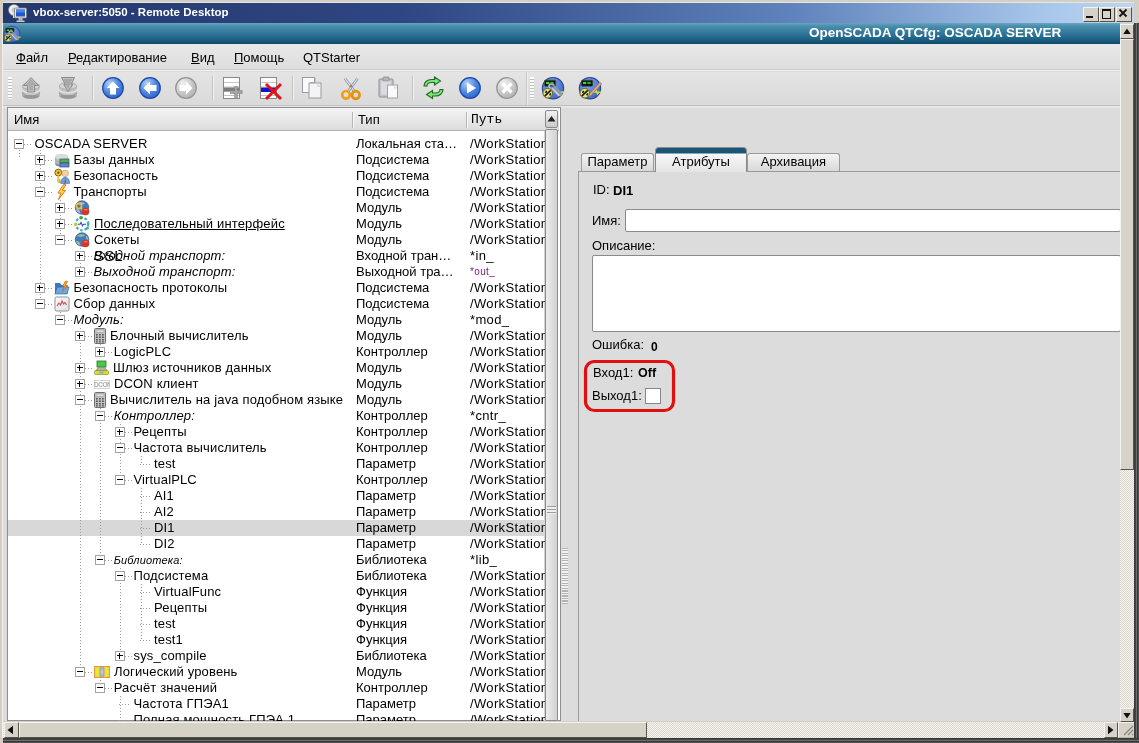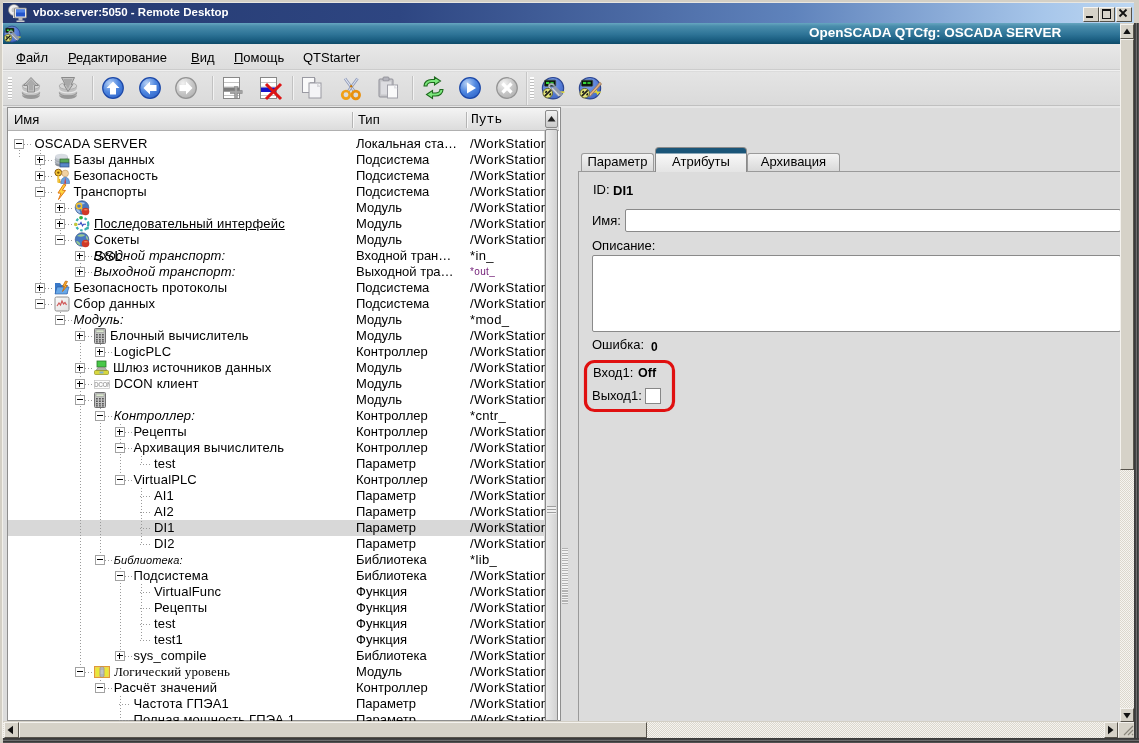--- a/index.html
+++ b/index.html
@@ -460,39 +460,40 @@
         <rect x="5" y="8.5" width="1.8" height="1.5"></rect>
         <rect x="8" y="8.5" width="1.8" height="1.5"></rect>
 <rect x="2" y="11" width="1.8" height="1.5"></rect>
         <rect x="5" y="11" width="1.8" height="1.5"></rect>
         <rect x="8" y="11" width="1.8" height="1.5"></rect>
 <rect x="2" y="13.2" width="1.8" height="1.3"></rect>
         <rect x="5" y="13.2" width="1.8" height="1.3"></rect>
         <rect x="8" y="13.2" width="1.8" height="1.3"></rect>
       </g>
     </svg>
+<div class="a" style="left:110px;top:392px;font-size:13px;line-height:16px;color:#000;letter-spacing:.15px;">Вычислитель на java подобном языке</div>
 <div class="a" style="left:356px;top:392px;font-size:13px;line-height:16px;color:#000;">Модуль</div>
 <div class="a" style="left:470px;top:392px;font-size:13px;line-height:16px;color:#000;letter-spacing:.35px;">/WorkStation</div>
 <div class="a" style="left:95.2px;top:411px;width:10px;height:10px;background:#fff;border:1px solid #a2a2a2;box-sizing:border-box;"></div>
 <div class="a" style="left:97.2px;top:415px;width:6px;height:1px;background:#000;height:1.2px;"></div>
 <div class="a doth" style="left:105.2px;top:416px;width:7px"></div>
 <div class="a" style="left:113.7px;top:408px;font-size:13px;line-height:16px;color:#000;font-style:italic;letter-spacing:.15px;">Контроллер:</div>
 <div class="a" style="left:356px;top:408px;font-size:13px;line-height:16px;color:#000;">Контроллер</div>
 <div class="a" style="left:470px;top:408px;font-size:13px;line-height:16px;color:#000;letter-spacing:.35px;">*cntr_</div>
 <div class="a" style="left:115px;top:427px;width:10px;height:10px;background:#fff;border:1px solid #a2a2a2;box-sizing:border-box;"></div>
 <div class="a" style="left:117px;top:431px;width:6px;height:1px;background:#000;height:1.2px;"></div>
 <div class="a" style="left:119px;top:429px;width:1px;height:6px;background:#000;width:1.2px;"></div>
 <div class="a doth" style="left:125px;top:432px;width:7px"></div>
 <div class="a" style="left:133.5px;top:424px;font-size:13px;line-height:16px;color:#000;letter-spacing:.15px;">Рецепты</div>
 <div class="a" style="left:356px;top:424px;font-size:13px;line-height:16px;color:#000;">Контроллер</div>
 <div class="a" style="left:470px;top:424px;font-size:13px;line-height:16px;color:#000;letter-spacing:.35px;">/WorkStation</div>
 <div class="a" style="left:115px;top:443px;width:10px;height:10px;background:#fff;border:1px solid #a2a2a2;box-sizing:border-box;"></div>
 <div class="a" style="left:117px;top:447px;width:6px;height:1px;background:#000;height:1.2px;"></div>
 <div class="a doth" style="left:125px;top:448px;width:7px"></div>
-<div class="a" style="left:133.5px;top:440px;font-size:13px;line-height:16px;color:#000;letter-spacing:.15px;">Архивация вычислитель</div>
+<div class="a" style="left:133.5px;top:440px;font-size:13px;line-height:16px;color:#000;letter-spacing:.15px;">Частота вычислитель</div>
 <div class="a" style="left:356px;top:440px;font-size:13px;line-height:16px;color:#000;">Контроллер</div>
 <div class="a" style="left:470px;top:440px;font-size:13px;line-height:16px;color:#000;letter-spacing:.35px;">/WorkStation</div>
 <div class="a doth" style="left:139.5px;top:464px;width:11px"></div>
 <div class="a" style="left:154.0px;top:456px;font-size:13px;line-height:16px;color:#000;letter-spacing:.15px;">test</div>
 <div class="a" style="left:356px;top:456px;font-size:13px;line-height:16px;color:#000;">Параметр</div>
 <div class="a" style="left:470px;top:456px;font-size:13px;line-height:16px;color:#000;letter-spacing:.35px;">/WorkStation</div>
 <div class="a" style="left:115px;top:475px;width:10px;height:10px;background:#fff;border:1px solid #a2a2a2;box-sizing:border-box;"></div>
 <div class="a" style="left:117px;top:479px;width:6px;height:1px;background:#000;height:1.2px;"></div>
 <div class="a doth" style="left:125px;top:480px;width:7px"></div>
 <div class="a" style="left:133.5px;top:472px;font-size:13px;line-height:16px;color:#000;letter-spacing:.15px;">VirtualPLC</div>
@@ -552,21 +553,21 @@
 <div class="a" style="left:75px;top:667px;width:10px;height:10px;background:#fff;border:1px solid #a2a2a2;box-sizing:border-box;"></div>
 <div class="a" style="left:77px;top:671px;width:6px;height:1px;background:#000;height:1.2px;"></div>
 <div class="a doth" style="left:85px;top:672px;width:7px"></div>
 <svg class="a" style="left:94px;top:664px;" width="16" height="16" viewBox="0 0 16 16">
       <rect x="0.5" y="2.5" width="15" height="11" fill="#f0c868" stroke="#e09838" stroke-width="1"></rect>
 <rect x="1.5" y="3.5" width="4" height="9" fill="#e8e838"></rect>
       <rect x="10.5" y="3.5" width="4" height="9" fill="#e8e838"></rect>
 <rect x="6" y="3" width="4" height="10" rx="1.5" fill="#c0c4c8" stroke="#888" stroke-width=".6"></rect>
 <path d="M6 5 h4 M6 11 h4" stroke="#999" stroke-width=".6"></path>
     </svg>
-<div class="a" style="left:114px;top:664px;font-size:13px;line-height:16px;color:#000;letter-spacing:.15px;font-family:Liberation Serif, serif;">Логический уровень</div>
+<div class="a" style="left:114px;top:664px;font-size:13px;line-height:16px;color:#000;letter-spacing:.15px;">Логический уровень</div>
 <div class="a" style="left:356px;top:664px;font-size:13px;line-height:16px;color:#000;">Модуль</div>
 <div class="a" style="left:470px;top:664px;font-size:13px;line-height:16px;color:#000;letter-spacing:.35px;">/WorkStation</div>
 <div class="a" style="left:95.2px;top:683px;width:10px;height:10px;background:#fff;border:1px solid #a2a2a2;box-sizing:border-box;"></div>
 <div class="a" style="left:97.2px;top:687px;width:6px;height:1px;background:#000;height:1.2px;"></div>
 <div class="a doth" style="left:105.2px;top:688px;width:7px"></div>
 <div class="a" style="left:113.7px;top:680px;font-size:13px;line-height:16px;color:#000;letter-spacing:.15px;">Расчёт значений</div>
 <div class="a" style="left:356px;top:680px;font-size:13px;line-height:16px;color:#000;">Контроллер</div>
 <div class="a" style="left:470px;top:680px;font-size:13px;line-height:16px;color:#000;letter-spacing:.35px;">/WorkStation</div>
 <div class="a doth" style="left:119px;top:704px;width:11px"></div>
 <div class="a" style="left:133.5px;top:696px;font-size:13px;line-height:16px;color:#000;letter-spacing:.15px;">Частота ГПЭА1</div>

